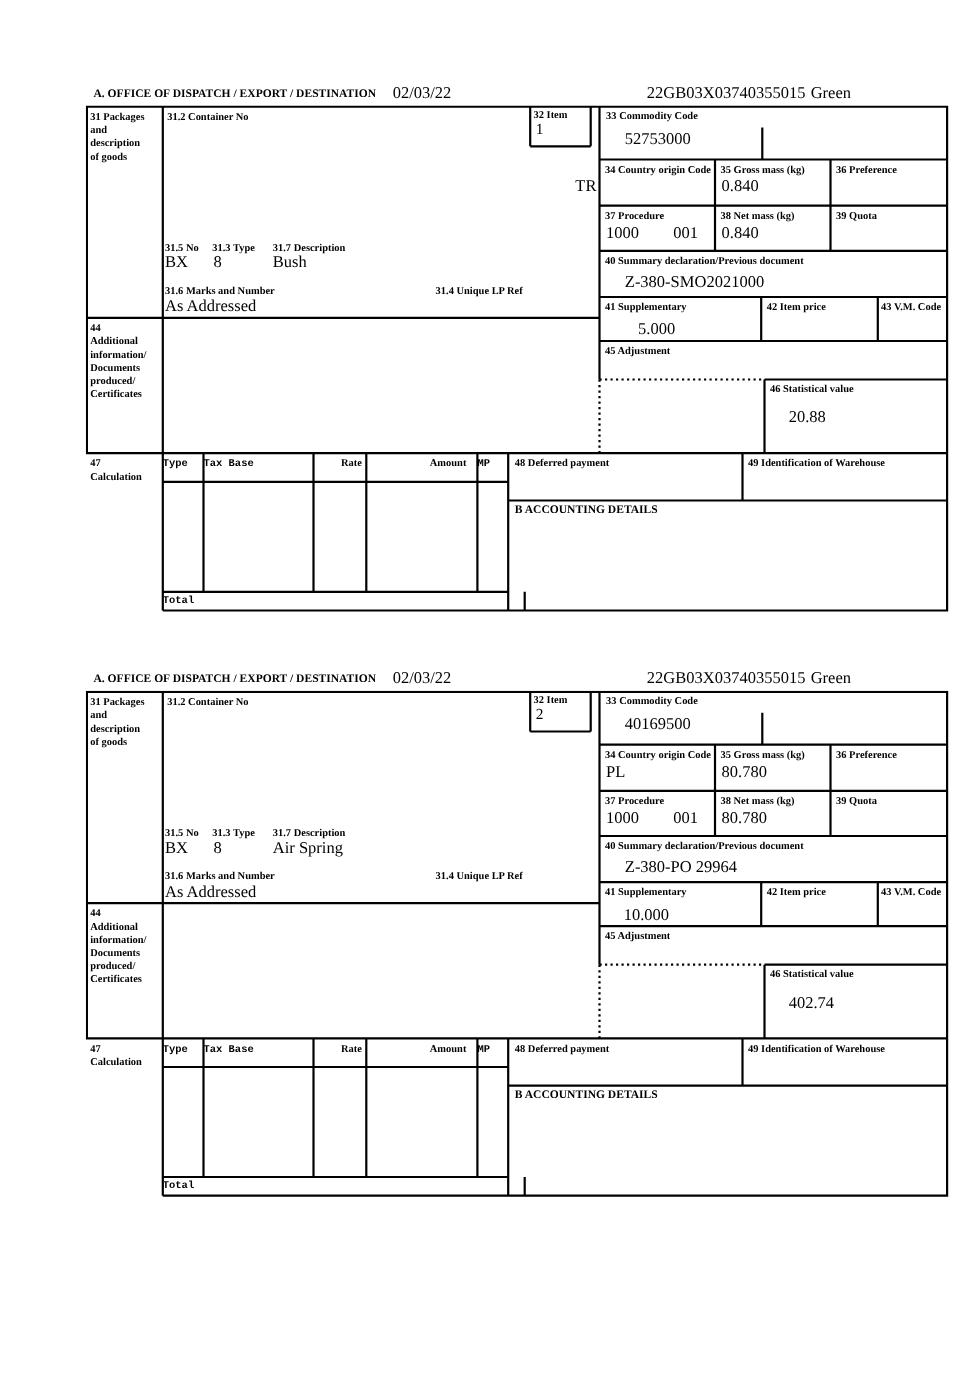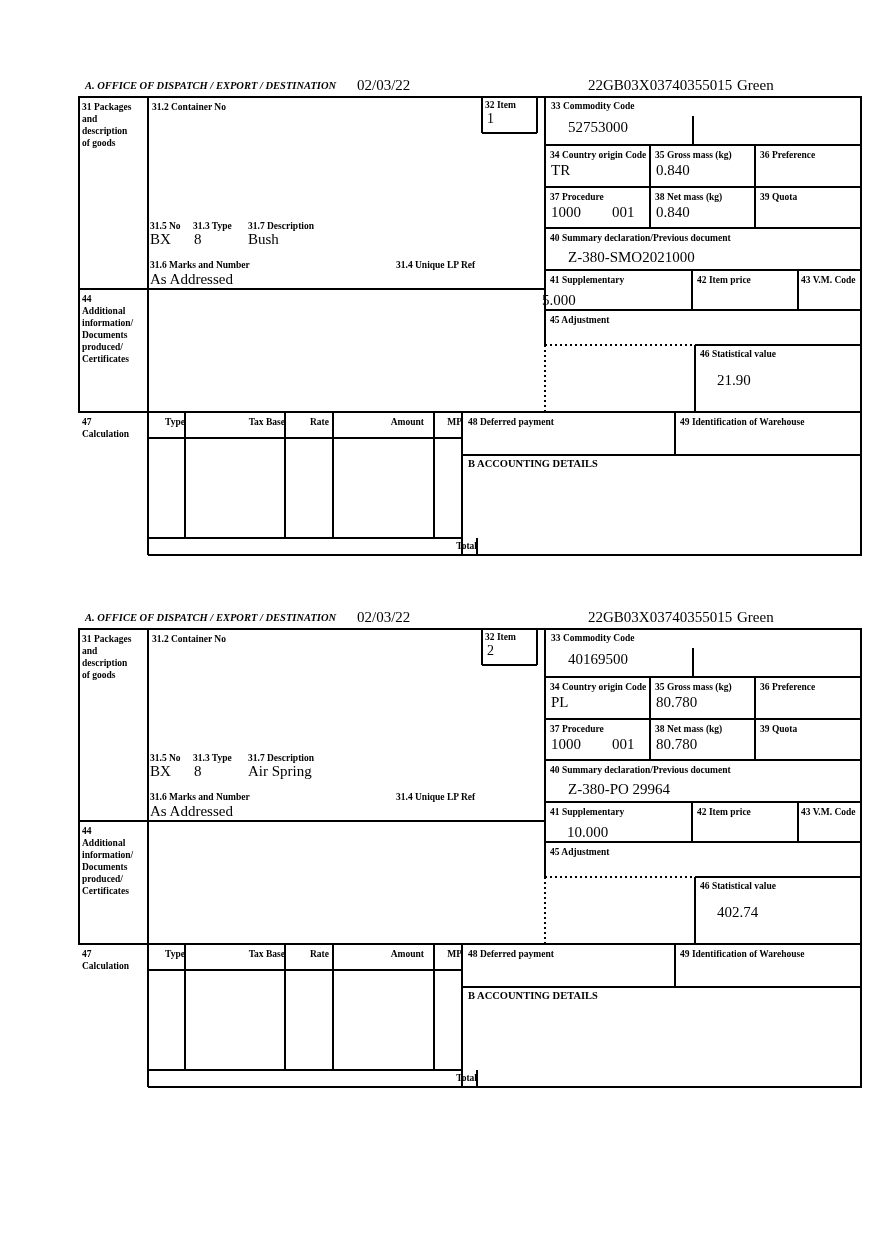--- a/index.html
+++ b/index.html
@@ -13,24 +13,24 @@
   .lbl{
     position:absolute;font-size:9.5px;font-weight:bold;
     line-height:12px;white-space:nowrap;
   }
   .ml{white-space:pre-line;}
   .val{
     position:absolute;font-size:15px;font-weight:normal;
     line-height:16px;white-space:nowrap;
   }
   .val-sm{font-size:14px;}
-  .hdr-a{position:absolute;font-size:10.5px;font-weight:bold;white-space:nowrap;font-style:italic;}
+  .hdr-a{position:absolute;font-size:10.5px;font-weight:bold;white-space:nowrap;}
   .hdr-v{position:absolute;font-size:15px;white-space:nowrap;}
   .acct{position:absolute;font-size:10.5px;font-weight:bold;white-space:nowrap;}
-  .c{text-align:right;}
+  .c{text-align:left;font-family:Liberation Mono, monospace;}
   .r{text-align:right;}
 </style>
 </head>
 <body>
 
 <div class="hdr-a" style="left:85px;top:80px;">A.  OFFICE OF DISPATCH / EXPORT / DESTINATION</div>
 <div class="hdr-v" style="left:357px;top:77px;">02/03/22</div>
 <div class="hdr-v" style="left:588px;top:77px;">22GB03X03740355015</div>
 <div class="hdr-v" style="left:737px;top:77px;">Green</div>
 
@@ -46,44 +46,44 @@
 of goods</div>
   <div class="lbl" style="left:74px;top:5px;">31.2 Container No</div>
 
   <div class="lbl" style="left:407px;top:3px;">32 Item</div>
   <div class="val val-sm" style="left:409px;top:15px;">1</div>
 
   <div class="lbl" style="left:473px;top:4px;">33 Commodity Code</div>
   <div class="val" style="left:490px;top:23px;">52753000</div>
 
   <div class="lbl" style="left:472px;top:53px;">34 Country origin Code</div>
-  <div class="val" style="left:473px;top:66px;">TR</div>
+  <div class="val" style="left:445px;top:66px;">TR</div>
   <div class="lbl" style="left:577px;top:53px;">35 Gross mass (kg)</div>
   <div class="val" style="left:578px;top:66px;">0.840</div>
   <div class="lbl" style="left:682px;top:53px;">36 Preference</div>
 
   <div class="lbl" style="left:472px;top:95px;">37 Procedure</div>
   <div class="val" style="left:473px;top:108px;">1000</div>
   <div class="val" style="left:534px;top:108px;">001</div>
   <div class="lbl" style="left:577px;top:95px;">38 Net mass (kg)</div>
   <div class="val" style="left:578px;top:108px;">0.840</div>
   <div class="lbl" style="left:682px;top:95px;">39 Quota</div>
 
   <div class="lbl" style="left:472px;top:136px;">40 Summary declaration/Previous document</div>
   <div class="val" style="left:490px;top:153px;">Z-380-SMO2021000</div>
 
   <div class="lbl" style="left:472px;top:178px;">41 Supplementary</div>
-  <div class="val" style="left:464px;top:196px;">5.000</div>
+  <div class="val" style="left:502px;top:196px;">5.000</div>
   <div class="lbl" style="left:619px;top:178px;">42 Item price</div>
   <div class="lbl" style="left:723px;top:178px;">43 V.M. Code</div>
 
   <div class="lbl" style="left:472px;top:218px;">45 Adjustment</div>
 
   <div class="lbl" style="left:622px;top:252px;">46 Statistical value</div>
-  <div class="val" style="left:639px;top:276px;">21.90</div>
+  <div class="val" style="left:639px;top:276px;">20.88</div>
 
   <div class="lbl" style="left:72px;top:124px;">31.5 No</div>
   <div class="lbl" style="left:115px;top:124px;">31.3 Type</div>
   <div class="lbl" style="left:170px;top:124px;">31.7 Description</div>
   <div class="val" style="left:72px;top:135px;">BX</div>
   <div class="val" style="left:116px;top:135px;">8</div>
   <div class="val" style="left:170px;top:135px;">Bush</div>
 
   <div class="lbl" style="left:72px;top:163px;">31.6 Marks and Number</div>
   <div class="lbl" style="left:318px;top:163px;">31.4 Unique LP Ref</div>

